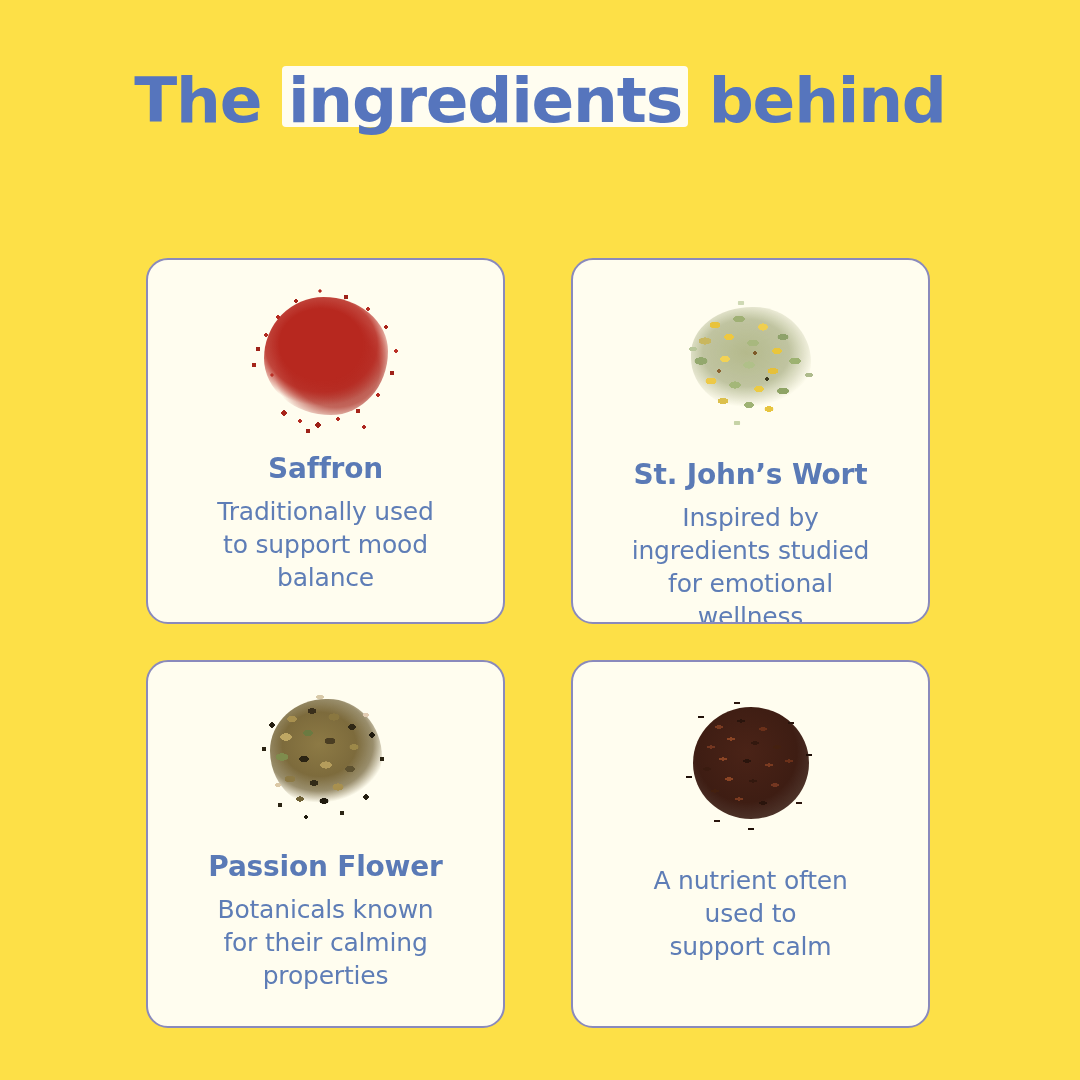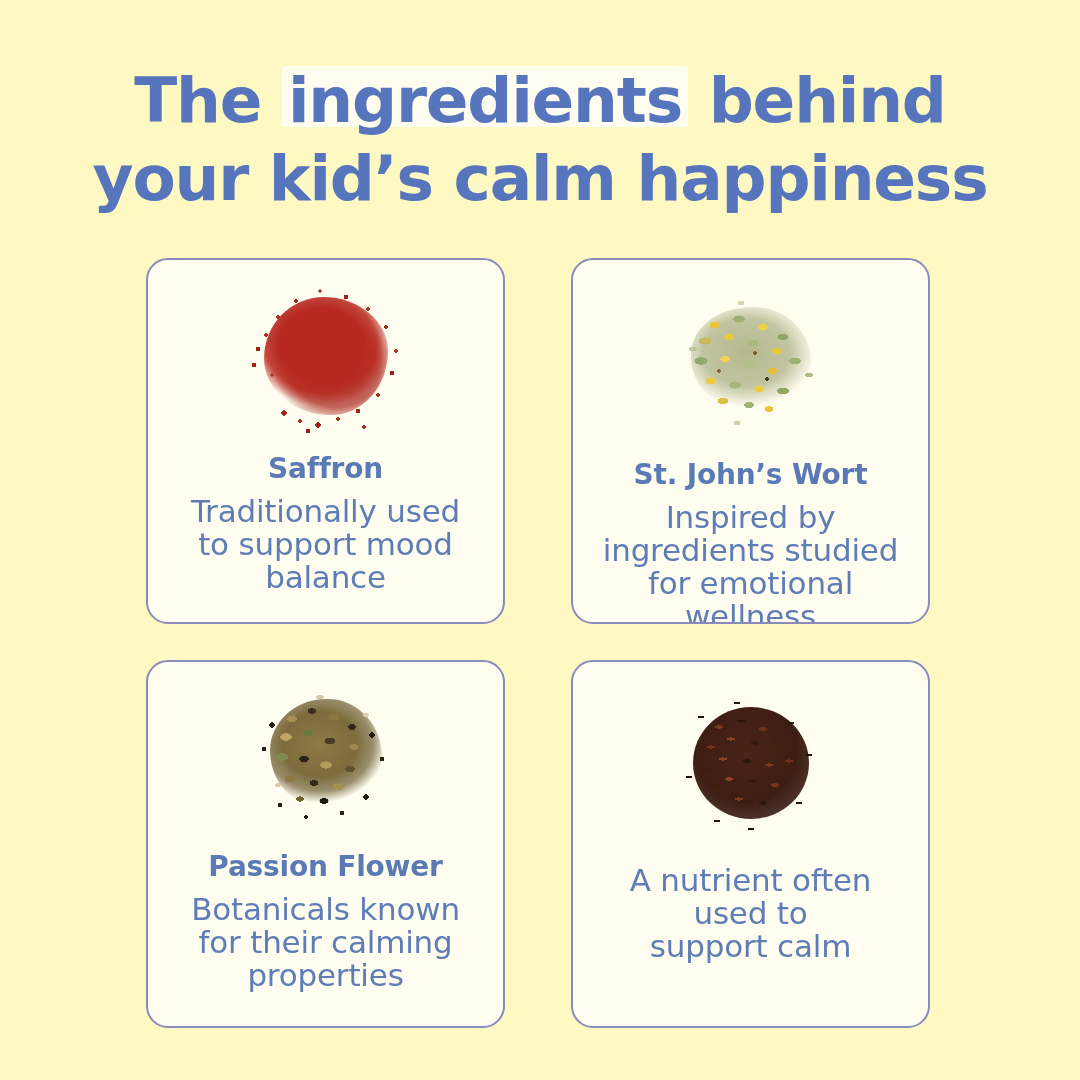--- a/index.html
+++ b/index.html
@@ -13,21 +13,21 @@
     background: #fad1e0;
     font-family: "Liberation Sans", sans-serif;
     overflow: hidden;
     position: relative;
   }
 
   #page {
     position: relative;
     width: 1080px;
     height: 1080px;
-    background: #fef9c3;
+    background: #fde047;
   }
 
   
   .headline {
     position: absolute;
     left: 0;
     top: 62px;
     width: 1080px;
     text-align: center;
     font-family: "DejaVu Sans", sans-serif;
@@ -269,21 +269,21 @@
   .card-title {
     font-size: 28px;
     font-weight: 700;
     color: #5a7ab6;
     line-height: 34px;
     letter-spacing: -0.2px;
     margin-bottom: 9px;
     white-space: nowrap;
   }
   .card-desc {
-    font-size: 31px;
+    font-size: 25px;
     font-weight: 400;
     color: #5e7db6;
     line-height: 33px;
     letter-spacing: -0.2px;
     white-space: pre-line;
   }
 
   
   .card-saffron .pile-wrap { height: 176px; margin-top: 14px; }
   .card-passion .pile-wrap { height: 176px; margin-top: 10px; }
@@ -295,21 +295,20 @@
   .card-wort    .card-text { margin-top: 4px; }
   .card-gaba    .card-text { margin-top: 6px; }
 </style>
 </head>
 <body>
 
 <div id="page">
 
   <h1 class="headline">
     <span class="line"><span>The </span><span class="hl-mark">ingredients</span><span> behind</span></span>
-    <span class="line">your kid’s calm happiness</span>
   </h1>
 
   <div class="grid">
 
     <div class="card card-saffron">
       <div class="pile-wrap">
         <div class="pile pile-saffron">
           <i class="core"></i>
             <i class="spray"></i>
         </div>

